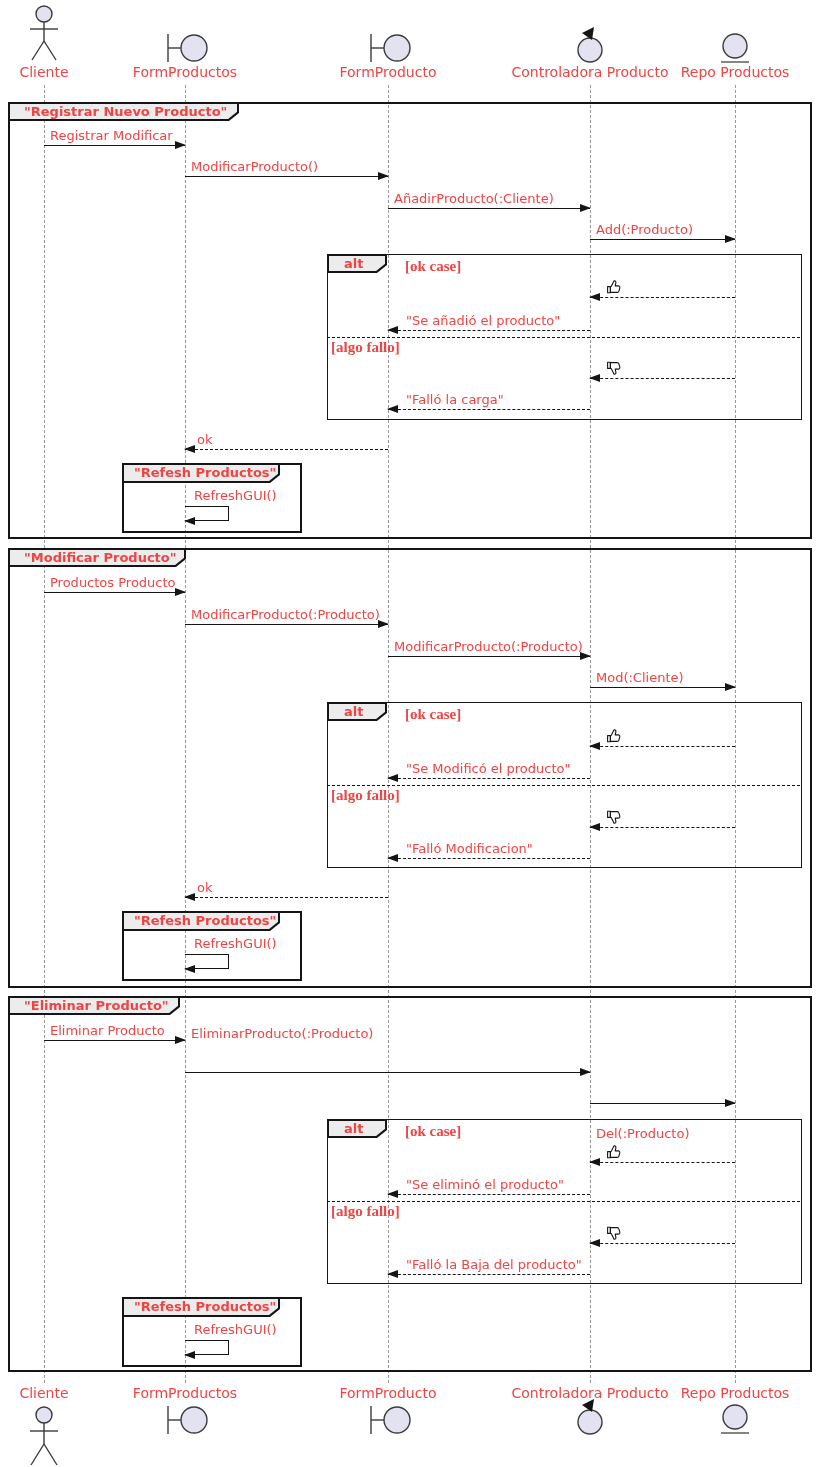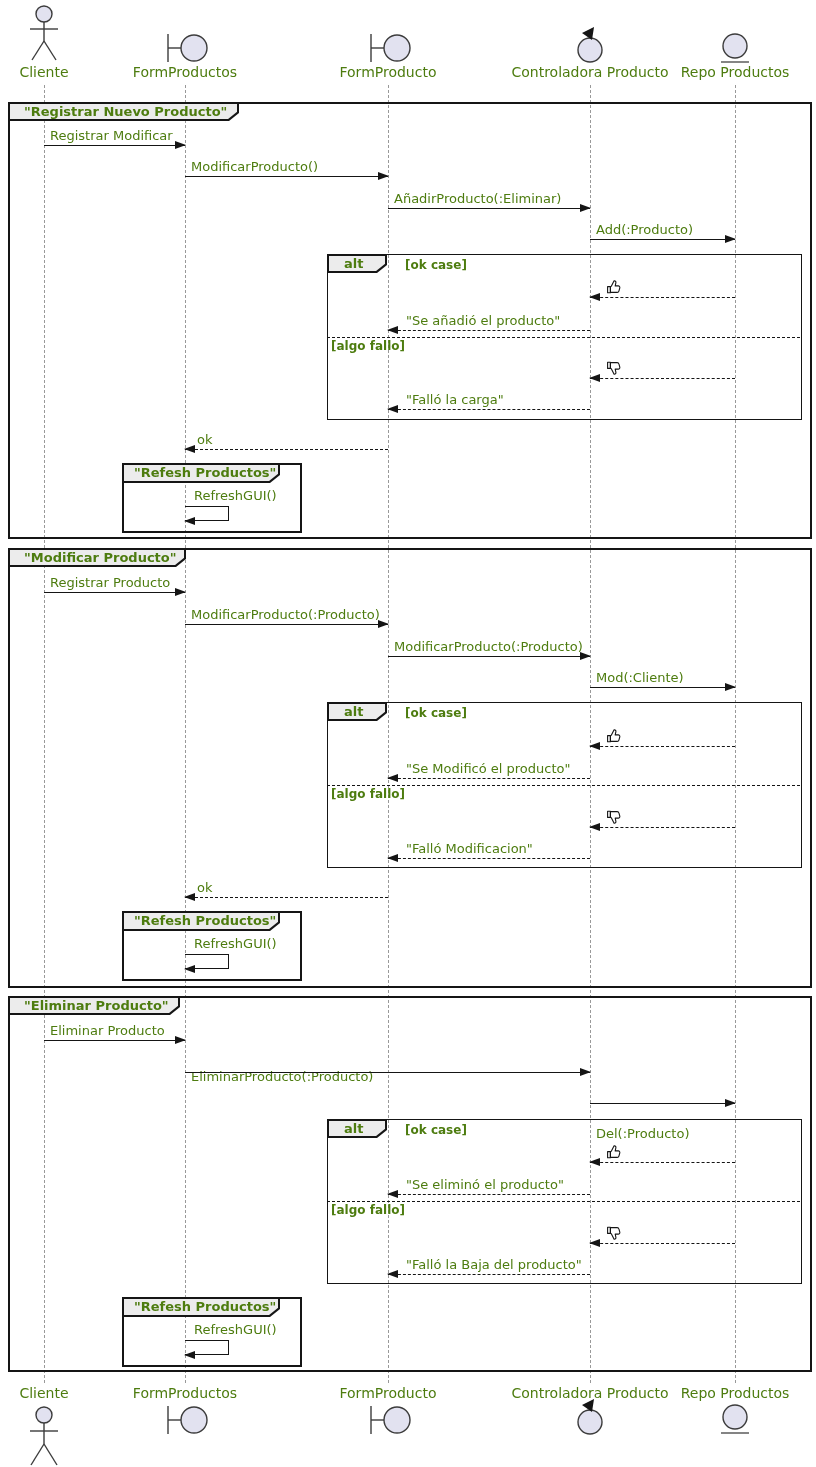--- a/index.html
+++ b/index.html
@@ -1,32 +1,32 @@
 <!DOCTYPE html>
 <html><head>
 <meta charset="utf-8">
 <style>
   html,body{margin:0;padding:0;background:#fff;}
   .canvas{
     position:relative;width:816px;height:1467px;background:#FFFFFF;
-    font-family:"DejaVu Sans","Liberation Sans",sans-serif;color:#4d7c0f;
+    font-family:"DejaVu Sans","Liberation Sans",sans-serif;color:#ef4444;
     overflow:hidden;
   }
   .lifeline{position:absolute;width:0;border-left:1px dashed #999;}
   .plabel{position:absolute;font-size:14px;white-space:nowrap;transform:translateX(-50%);}
   .frame{position:absolute;border:2px solid #151515;}
   .altframe{position:absolute;border:1.6px solid #151515;}
   .gbox{position:absolute;border:2px solid #151515;}
   .ph{position:absolute;background:#151515;
       clip-path:polygon(0 0,100% 0,100% calc(100% - 8px),calc(100% - 10px) 100%,0 100%);}
   .ph .in{position:absolute;inset:1.6px;background:#ECECEC;
       clip-path:polygon(0 0,100% 0,100% calc(100% - 8px),calc(100% - 10px) 100%,0 100%);}
   .ph .t{position:absolute;inset:0;font-weight:bold;font-size:13px;line-height:19px;
       padding-left:16px;white-space:nowrap;}
-  .guard{position:absolute;font-weight:bold;font-size:12px;white-space:nowrap;}
+  .guard{position:absolute;font-weight:bold;font-size:15px;white-space:nowrap;font-family:Liberation Serif, serif;}
   .msg{position:absolute;font-size:13px;line-height:15px;white-space:nowrap;}
   .arrow{position:absolute;height:0;border-top:1.3px solid #151515;}
   .arrow.dash{border-top:1.2px dashed #151515;}
   .ah{position:absolute;width:0;height:0;border-top:4.5px solid transparent;border-bottom:4.5px solid transparent;}
   .ah.r{right:-1px;top:-5px;border-left:11px solid #151515;}
   .ah.l{left:-1px;top:-5px;border-right:11px solid #151515;}
   .divider{position:absolute;height:0;border-top:1.3px dashed #151515;}
   .selfmsg{position:absolute;border:1.3px solid #151515;border-left:none;}
   .icon{position:absolute;}
 </style>
@@ -87,21 +87,21 @@
   <div class="msg" style="left:50px;top:128px">Registrar Modificar</div>
   <div class="arrow" style="left:44px;top:145px;width:141px">
       <i class="ah r"></i>
     </div>
 
   <div class="msg" style="left:191px;top:159px">ModificarProducto()</div>
   <div class="arrow" style="left:185px;top:176px;width:203px">
       <i class="ah r"></i>
     </div>
 
-  <div class="msg" style="left:394px;top:191px">AñadirProducto(:Eliminar)</div>
+  <div class="msg" style="left:394px;top:191px">AñadirProducto(:Cliente)</div>
   <div class="arrow" style="left:388px;top:208px;width:202px">
       <i class="ah r"></i>
     </div>
 
   <div class="msg" style="left:596px;top:222px">Add(:Producto)</div>
   <div class="arrow" style="left:590px;top:239px;width:145px">
       <i class="ah r"></i>
     </div>
 
   <div class="altframe" style="left:327px;top:254px;width:473px;height:164px"></div>
@@ -158,21 +158,21 @@
   <div class="selfmsg" style="left:185px;top:506px;width:43px;height:13px">
     <i class="ah l" style="top:auto;left:-1px;bottom:-5px"></i>
   </div>
 
   <div class="frame" style="left:8px;top:548px;width:800px;height:436px"></div>
   <div class="ph" style="left:8px;top:548px;width:178px;height:19px">
     <div class="in"></div>
     <div class="t">"Modificar Producto"</div>
   </div>
 
-  <div class="msg" style="left:50px;top:575px">Registrar Producto</div>
+  <div class="msg" style="left:50px;top:575px">Productos Producto</div>
   <div class="arrow" style="left:44px;top:592px;width:141px">
       <i class="ah r"></i>
     </div>
 
   <div class="msg" style="left:191px;top:607px">ModificarProducto(:Producto)</div>
   <div class="arrow" style="left:185px;top:624px;width:203px">
       <i class="ah r"></i>
     </div>
 
   <div class="msg" style="left:394px;top:639px">ModificarProducto(:Producto)</div>
@@ -244,21 +244,21 @@
   <div class="ph" style="left:8px;top:996px;width:172px;height:19px">
     <div class="in"></div>
     <div class="t">"Eliminar Producto"</div>
   </div>
 
   <div class="msg" style="left:50px;top:1023px">Eliminar Producto</div>
   <div class="arrow" style="left:44px;top:1040px;width:141px">
       <i class="ah r"></i>
     </div>
 
-  <div class="msg" style="left:191px;top:1069px">EliminarProducto(:Producto)</div>
+  <div class="msg" style="left:191px;top:1026px">EliminarProducto(:Producto)</div>
   <div class="arrow" style="left:185px;top:1072px;width:405px">
       <i class="ah r"></i>
     </div>
 
   <div class="msg" style="left:596px;top:1126px">Del(:Producto)</div>
   <div class="arrow" style="left:590px;top:1103px;width:145px">
       <i class="ah r"></i>
     </div>
 
   <div class="altframe" style="left:327px;top:1119px;width:473px;height:163px"></div>

